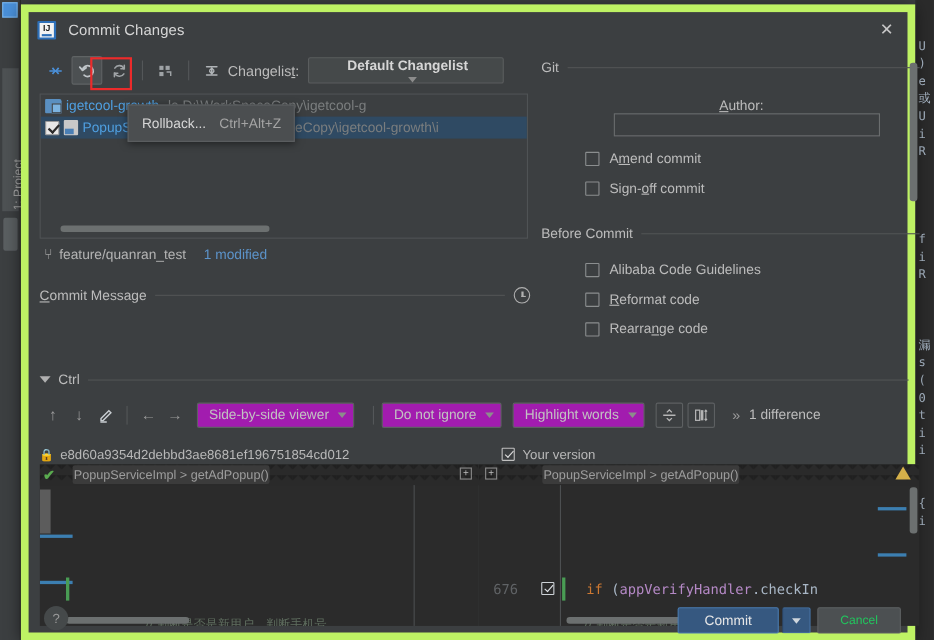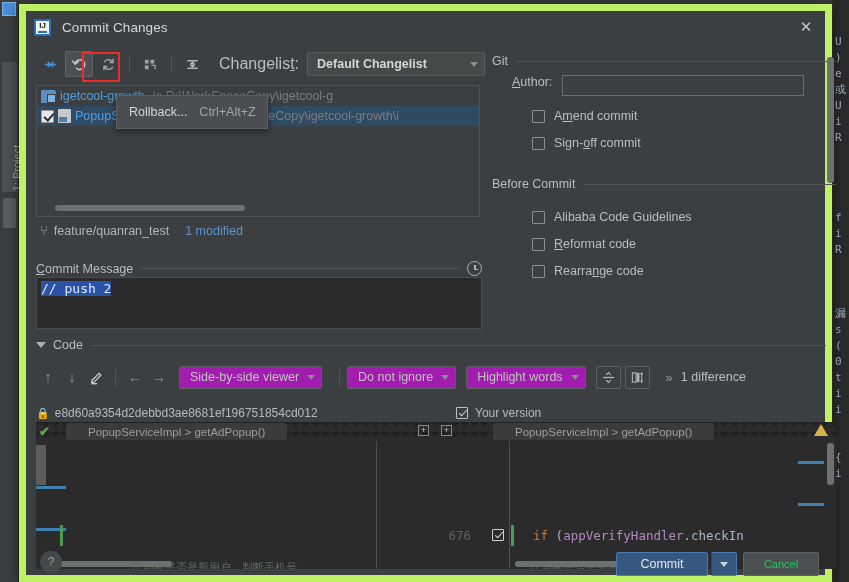--- a/index.html
+++ b/index.html
@@ -92,27 +92,27 @@
     width: 790px; height: 30px;
     display: flex; align-items: center;
   }
   .tb-btn {
     width: 28px; height: 26px; margin-right: 1px;
     display: flex; align-items: center; justify-content: center;
     border-radius: 2px; cursor: pointer; position: relative;
   }
   .tb-btn.active { background: #4c5052; border: 1px solid #5f6364; }
   .tb-sep { width: 1px; height: 18px; background: #545759; margin: 0 6px; }
-  .tb-label { margin-left: 12px; color: #bcbcbc; font-size: 16px; }
+  .tb-label { margin-left: 0; color: #bcbcbc; font-size: 13px; }
   .tb-label u { text-decoration: underline; }
   .combo {
     margin-left: 8px; height: 24px; min-width: 178px;
     background: #45494a; border: 1px solid #5a5d5e; border-radius: 2px;
     display: flex; align-items: center; justify-content: space-between;
-    padding: 0 6px 0 9px; cursor: pointer;
+    padding: 0 6px 0 9px; cursor: pointer; flex-direction: column;
   }
   .combo .val { font-weight: bold; color: #d6d6d6; font-size: 12.5px; }
   .caret {
     width: 0; height: 0; margin-left: 8px;
     border-left: 4px solid transparent; border-right: 4px solid transparent;
     border-top: 5px solid #8c8c8c;
   }
   .redbox {
     position: absolute; left: 56px; top: 41px;
     width: 38px; height: 30px;
@@ -203,21 +203,21 @@
     color: #a9b7c6;
   }
   .cm-sel { background: #2a53a8; color: #dfe7f2; }
 
   
   .rpanel { position: absolute; left: 466px; top: 42px; width: 344px; height: 300px; }
   .grp-header { display: flex; align-items: center; height: 16px; }
   .grp-title { color: #bcbcbc; font-size: 12.5px; white-space: nowrap; }
   .grp-rule { flex: 1; height: 1px; background: #515455; margin-left: 8px; }
   .row-author {
-    display: flex; align-items: flex-start; margin-top: 6px; padding-left: 20px;
+    display: flex; align-items: center; margin-top: 20px; padding-left: 20px; flex-direction: column;
   }
   .lbl { color: #bcbcbc; font-size: 12.5px; }
   .lbl u { text-decoration: underline; }
   .txtfield {
     margin-left: 10px; width: 242px; height: 21px;
     background: #3c3f41; border: 1px solid #6a6d6e;
   }
   .cbrow {
     display: flex; align-items: center; margin-top: 13px; padding-left: 40px;
   }
@@ -298,21 +298,21 @@
   .zigzag {
     position: absolute; inset: 0;
     background:
       linear-gradient(135deg,#1f1f1f 25%,transparent 25%) 0 0/10px 10px,
       linear-gradient(225deg,#1f1f1f 25%,transparent 25%) 0 0/10px 10px;
     background-color: #2b2b2b; opacity: .85;
   }
   .crumb {
     position: absolute; left: 30px; top: 1px; height: 17px;
     background: #3b3b3b; color: #9d9d9d; font-size: 11.5px;
-    display: flex; align-items: center; padding: 0 22px; border-radius: 2px;
+    display: flex; align-items: center; padding: 0 1px; border-radius: 2px;
     white-space: nowrap;
   }
   .crumb.rt { left: 58px; }
   .tick-green {
     position: absolute; left: 3px; top: 2px; color: #5aab4f;
     font-size: 13px; font-weight: bold;
   }
   .warn-tri {
     position: absolute; right: 8px; top: 2px; width: 0; height: 0;
     border-left: 7px solid transparent; border-right: 7px solid transparent;
@@ -506,23 +506,20 @@
       <span class="branch-icon">⑂</span>
       <span class="branch-name">feature/quanran_test</span>
       <span class="mod-count">1 modified</span>
     </div>
 
     <div class="cm-header">
       <span class="cm-title"><u>C</u>ommit Message</span>
       <span class="cm-rule"></span>
       <span class="clock-icon"></span>
     </div>
-    <div class="cm-box">
-      <span class="cm-sel">// push 2</span>
-    </div>
 
     <div class="rpanel">
       <div class="grp-header">
         <span class="grp-title">Git</span>
         <span class="grp-rule"></span>
       </div>
 
       <div class="row-author">
         <span class="lbl"><u>A</u>uthor:</span>
         <div class="txtfield"></div>
@@ -553,21 +550,21 @@
       <div class="cbrow">
         <span class="cbox"></span>
         <span class="cb-label">Rearra<u>n</u>ge code</span>
       </div>
 
       <div class="rpanel-scrollbar"></div>
     </div>
 
     <div class="diff-header">
       <span class="tri"></span>
-      <span class="grp-title">Code</span>
+      <span class="grp-title">Ctrl</span>
       <span class="grp-rule"></span>
     </div>
 
     <div class="diff-toolbar">
       <div class="dt-icon">↑</div>
       <div class="dt-icon">↓</div>
       <div class="dt-icon">
         <svg width="15" height="15" viewBox="0 0 16 16">
           <path d="M3 11.2L10.6 3.6l2 2L5 13.2H3z" fill="none" stroke="#c9ced2" stroke-width="1.4"></path>
           <path d="M2.4 14.6h6.2" stroke="#c9ced2" stroke-width="1.4"></path>

